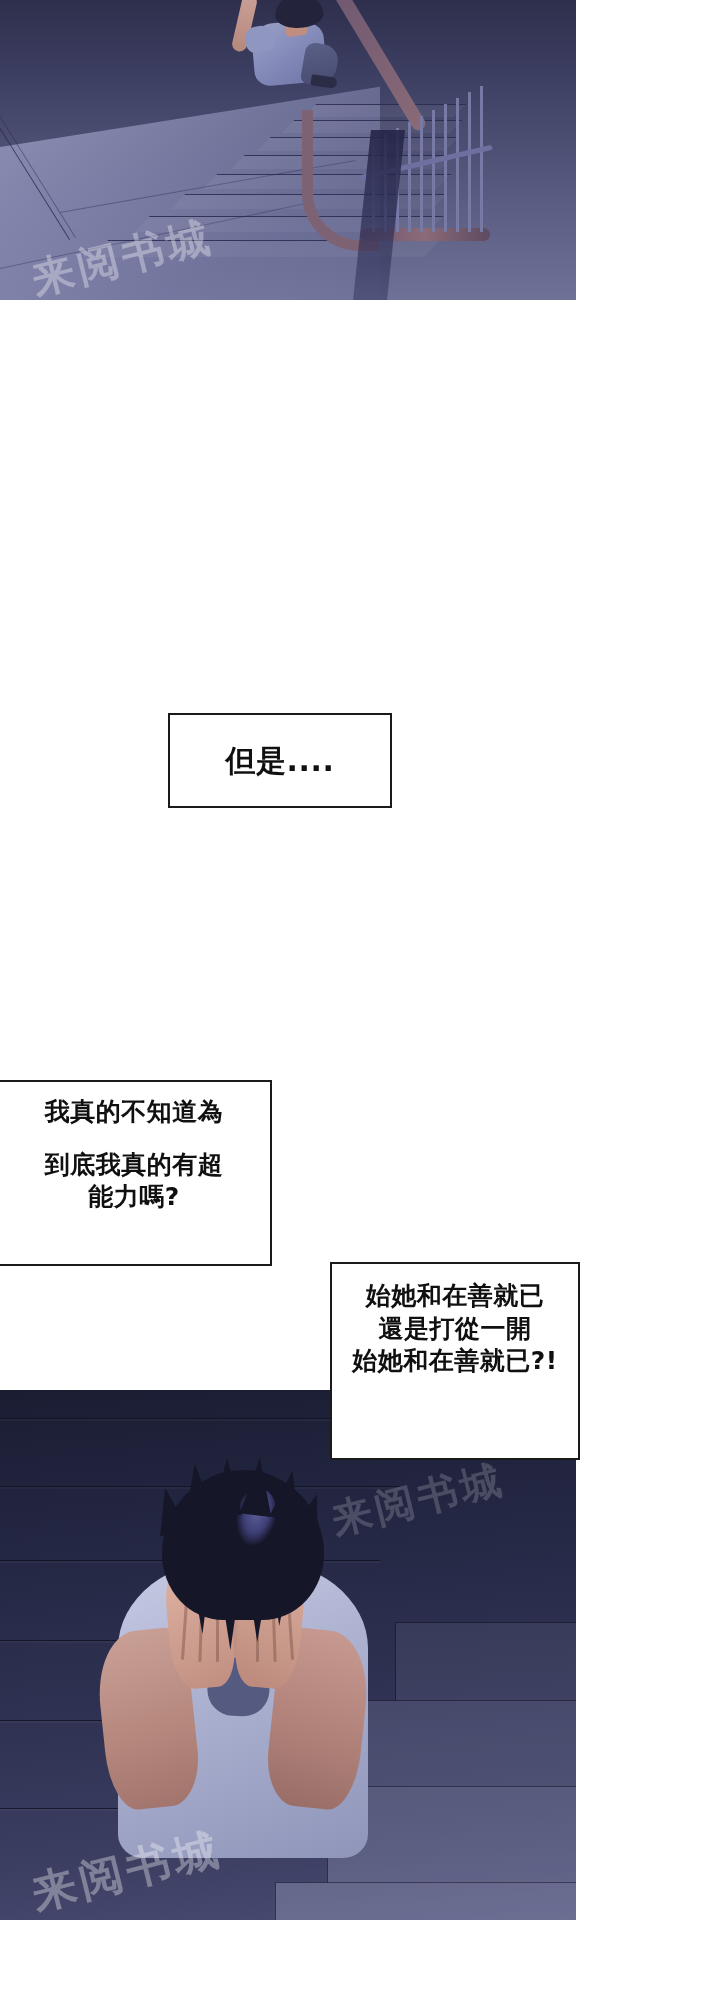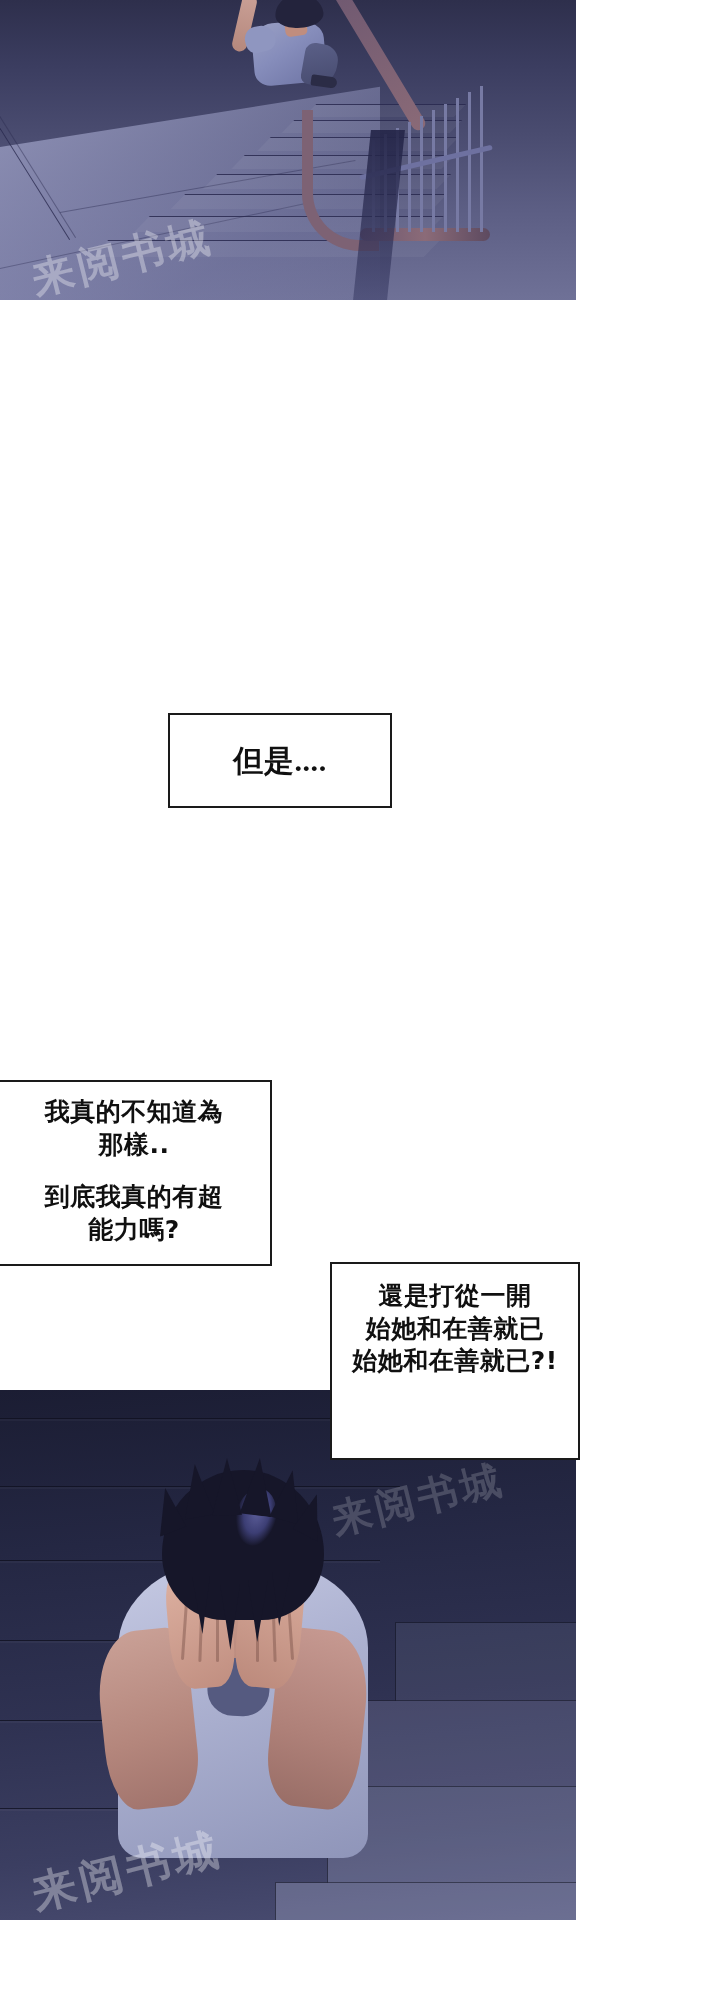--- a/index.html
+++ b/index.html
@@ -98,21 +98,21 @@
       letter-spacing:.1em;white-space:nowrap;pointer-events:none;user-select:none;
       transform:rotate(-14deg);}
   #wm-top{left:30px;top:230px;font-size:42px;}
 
   
   .bubble{position:absolute;background:#ffffff;border:2.5px solid #1a1a1a;
      box-sizing:border-box;color:#101010;font-weight:700;
      font-family:"DejaVu Sans","Liberation Sans",sans-serif;
      line-height:1.30;letter-spacing:.02em;}
   #bubble-but{left:168px;top:713px;width:224px;height:95px;
-     display:flex;align-items:center;justify-content:center;font-size:30px;font-family:Liberation Serif, serif;}
+     display:flex;align-items:center;justify-content:center;font-size:30px;}
   #bubble-why{left:-4px;top:1080px;width:276px;height:186px;
      padding:14px 14px 10px 14px;font-size:25px;text-align:center;}
   #bubble-plan{left:330px;top:1262px;width:250px;height:198px;
      padding:16px 12px 12px 12px;font-size:25px;text-align:center;}
   .bubble p{margin:0;}
   .bubble .gap{height:20px;}
 </style>
 </head>
 <body>
 
@@ -167,21 +167,20 @@
 
     <div class="wm" id="wm-top">来阅书城</div>
   </div>
 
   <div class="bubble" id="bubble-but">
     <span>但是....</span>
   </div>
 
   <div class="bubble" id="bubble-why">
     <p>我真的不知道為</p>
-    <p>那樣..</p>
     <div class="gap"></div>
     <p>到底我真的有超</p>
     <p>能力嗎?</p>
   </div>
 
   <div class="panel" id="panel-bottom">
 
     <div class="step" style="left:0;top:28px;width:420px;height:2px;"></div>
     <div class="step" style="left:0;top:96px;width:400px;height:2px;"></div>
     <div class="step" style="left:0;top:170px;width:380px;height:2px;"></div>
@@ -222,19 +221,19 @@
       <div class="spike" style="left:124px;top:104px;width:20px;height:66px;clip-path:polygon(0 0,100% 0,52% 100%);"></div>
       <div class="spike" style="left:152px;top:100px;width:20px;height:62px;clip-path:polygon(0 0,100% 0,46% 100%);"></div>
       <div class="spike" style="left:176px;top:92px;width:18px;height:54px;clip-path:polygon(0 0,100% 0,40% 100%);"></div>
     </div>
 
     <div class="wm" style="left:330px;top:82px;font-size:40px;color:rgba(255,255,255,.18);">来阅书城</div>
     <div class="wm" style="left:30px;top:452px;font-size:44px;">来阅书城</div>
   </div>
 
   <div class="bubble" id="bubble-plan">
+    <p>始她和在善就已</p>
     <p>還是打從一開</p>
-    <p>始她和在善就已</p>
     <p>始她和在善就已?!</p>
     <div class="gap"></div>
   </div>
 
 </div>
 
 </body></html>

